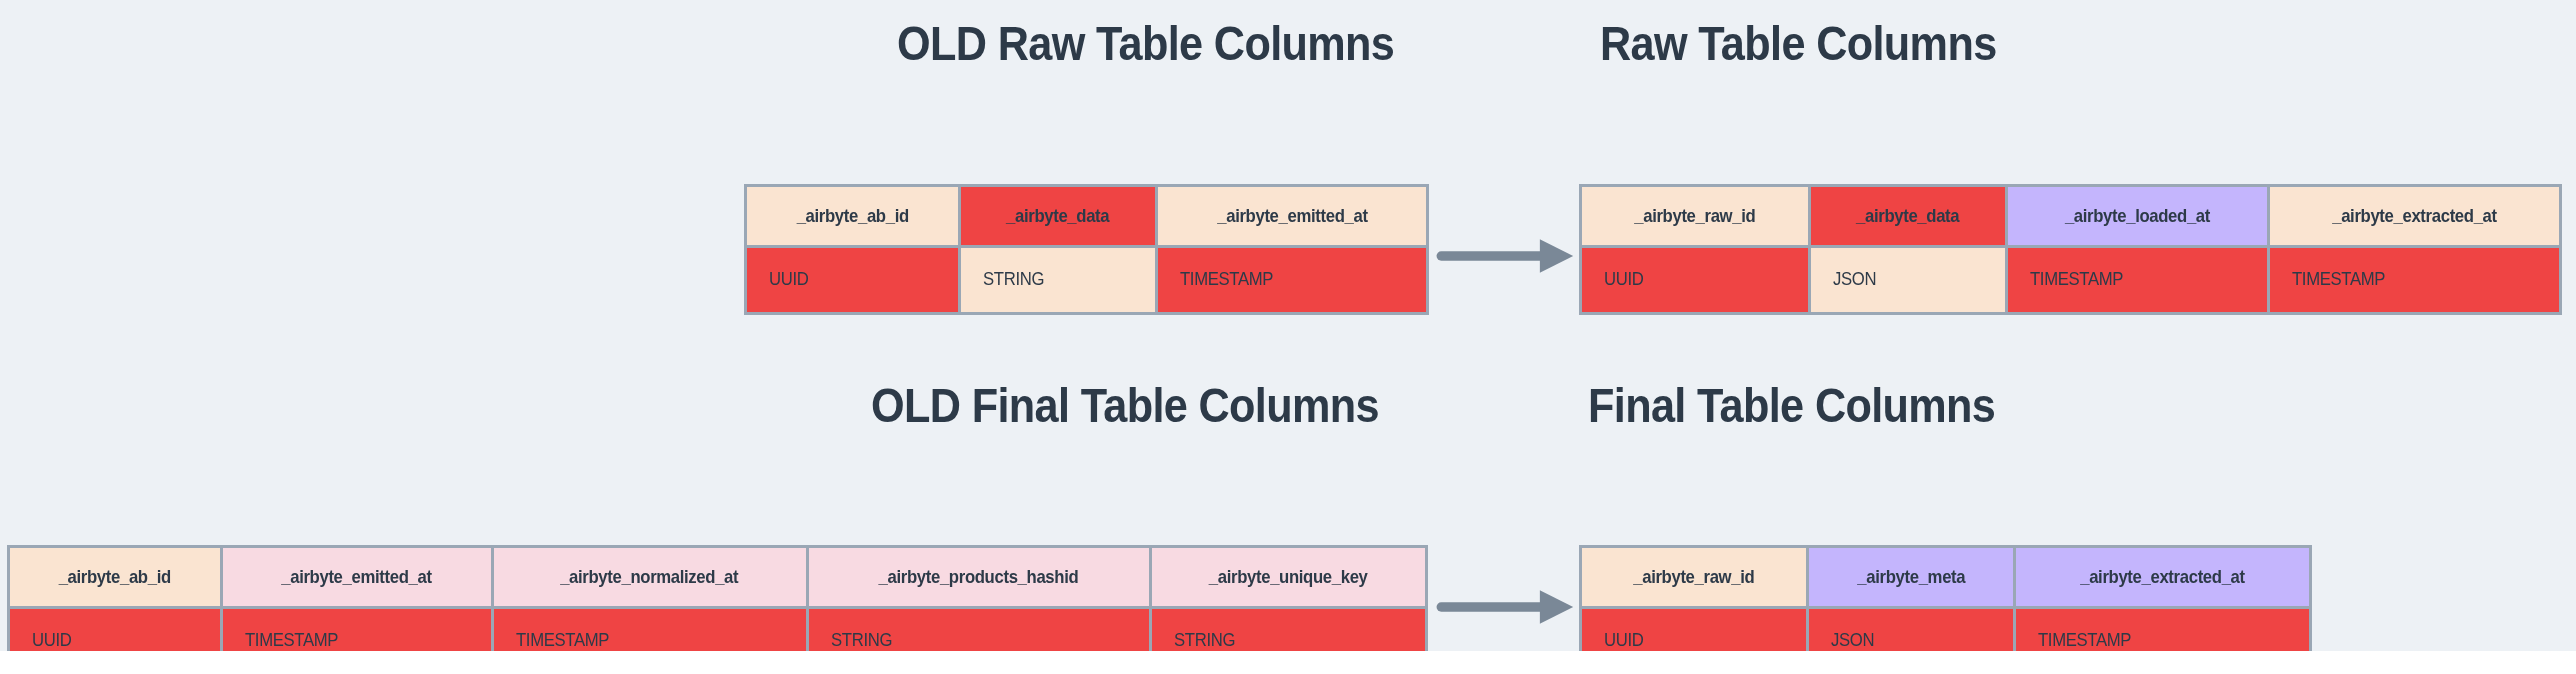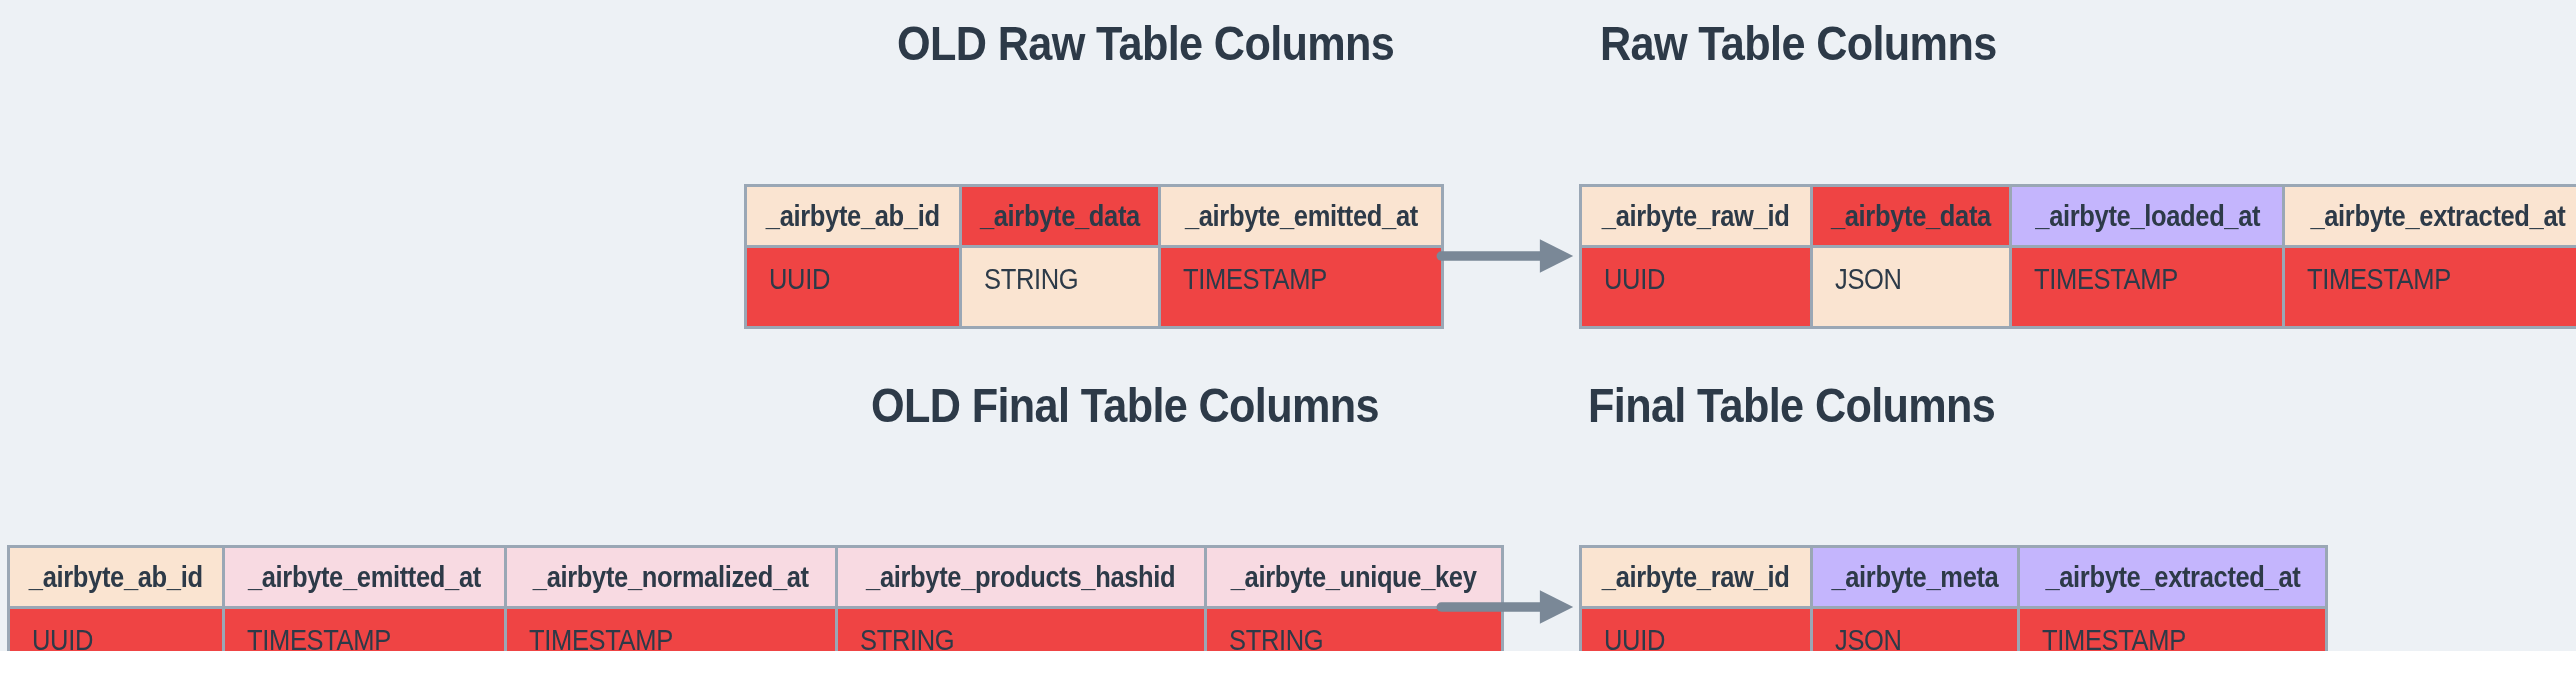--- a/index.html
+++ b/index.html
@@ -9,24 +9,24 @@
     font-family:"Liberation Sans",sans-serif;color:#2d3a48;
   }
   .title{
     position:absolute;font-weight:bold;font-size:48px;line-height:1;
     letter-spacing:-0.7px;white-space:nowrap;
     transform:scaleX(0.90);transform-origin:0 50%;
   }
   table.tbl{position:absolute;border-collapse:collapse;table-layout:fixed}
   .tbl th,.tbl td{
     border:3.6px solid #9aa7b5;white-space:nowrap;overflow:visible;
-    font-size:29px;color:#2d3a48;
+    font-size:19px;color:#2d3a48;
   }
   .tbl th{height:58px;font-weight:bold;text-align:center;padding:0 7.3px}
-  .tbl td{height:62px;font-weight:normal;text-align:left;padding:0 0 16px 22px}
+  .tbl td{height:62px;font-weight:normal;text-align:left;padding:0 0 2px 22px}
   .cond{display:inline-block;transform:scaleX(0.88);letter-spacing:-0.4px}
   th .cond{transform-origin:50% 50%}
   td .cond{transform-origin:0 50%}
   [data-bg="peach"]{background:#fae4d1}
   [data-bg="pink"]{background:#f8dae2}
   [data-bg="teal"]{background:#c4b5fd}
   [data-bg="white"]{background:#ef4444}
   .arrow{position:absolute;width:145px;height:44px}
 
   

